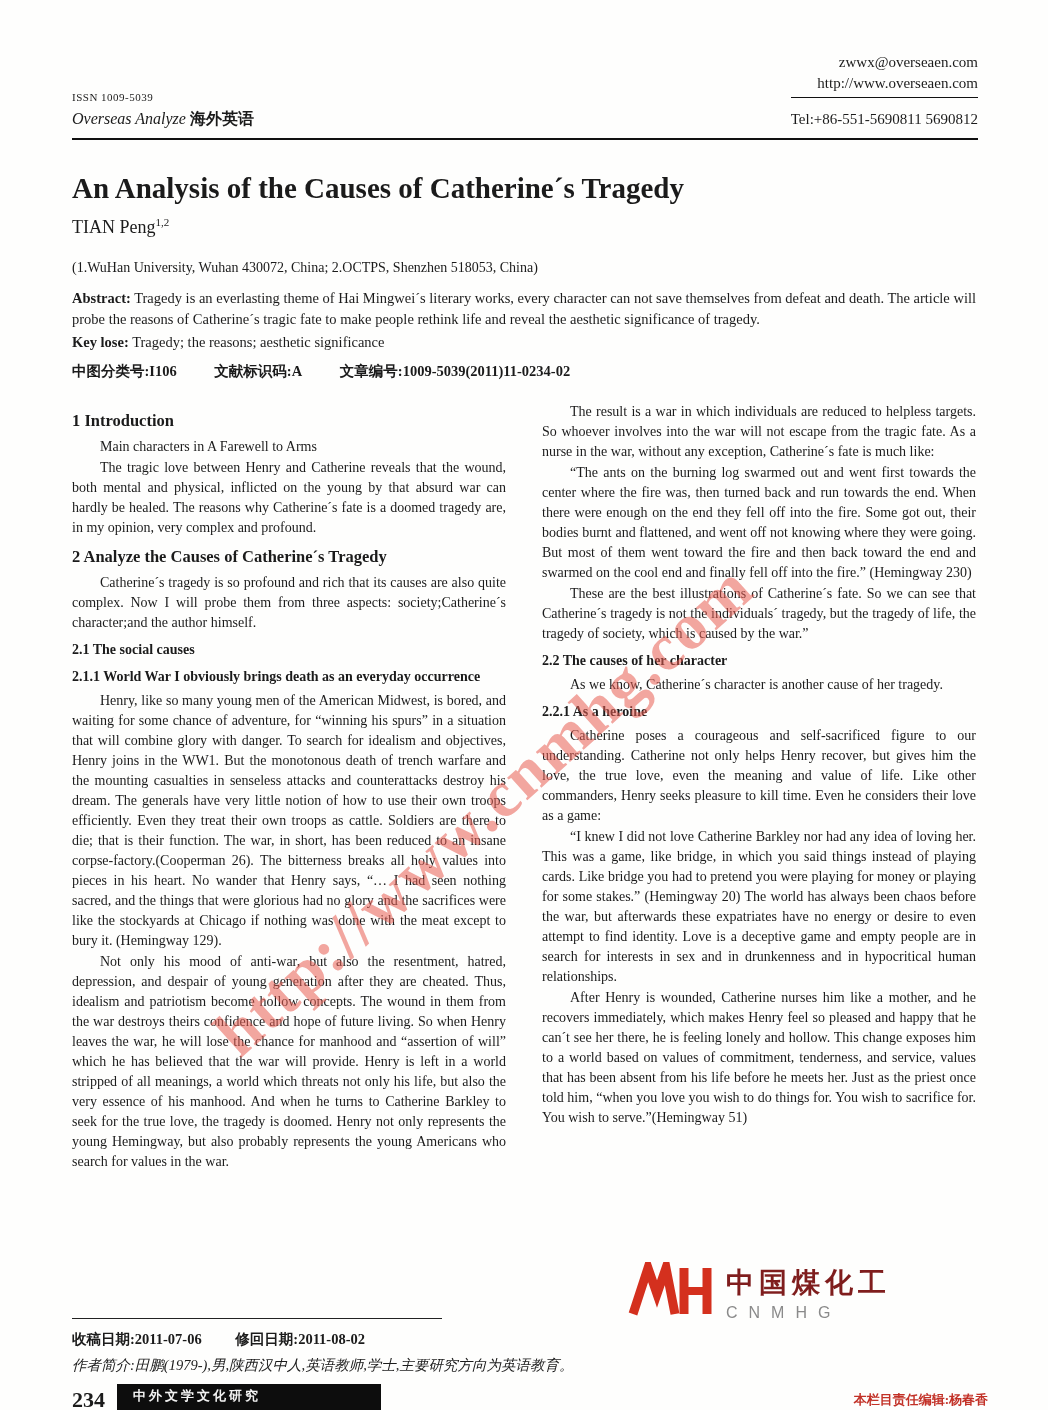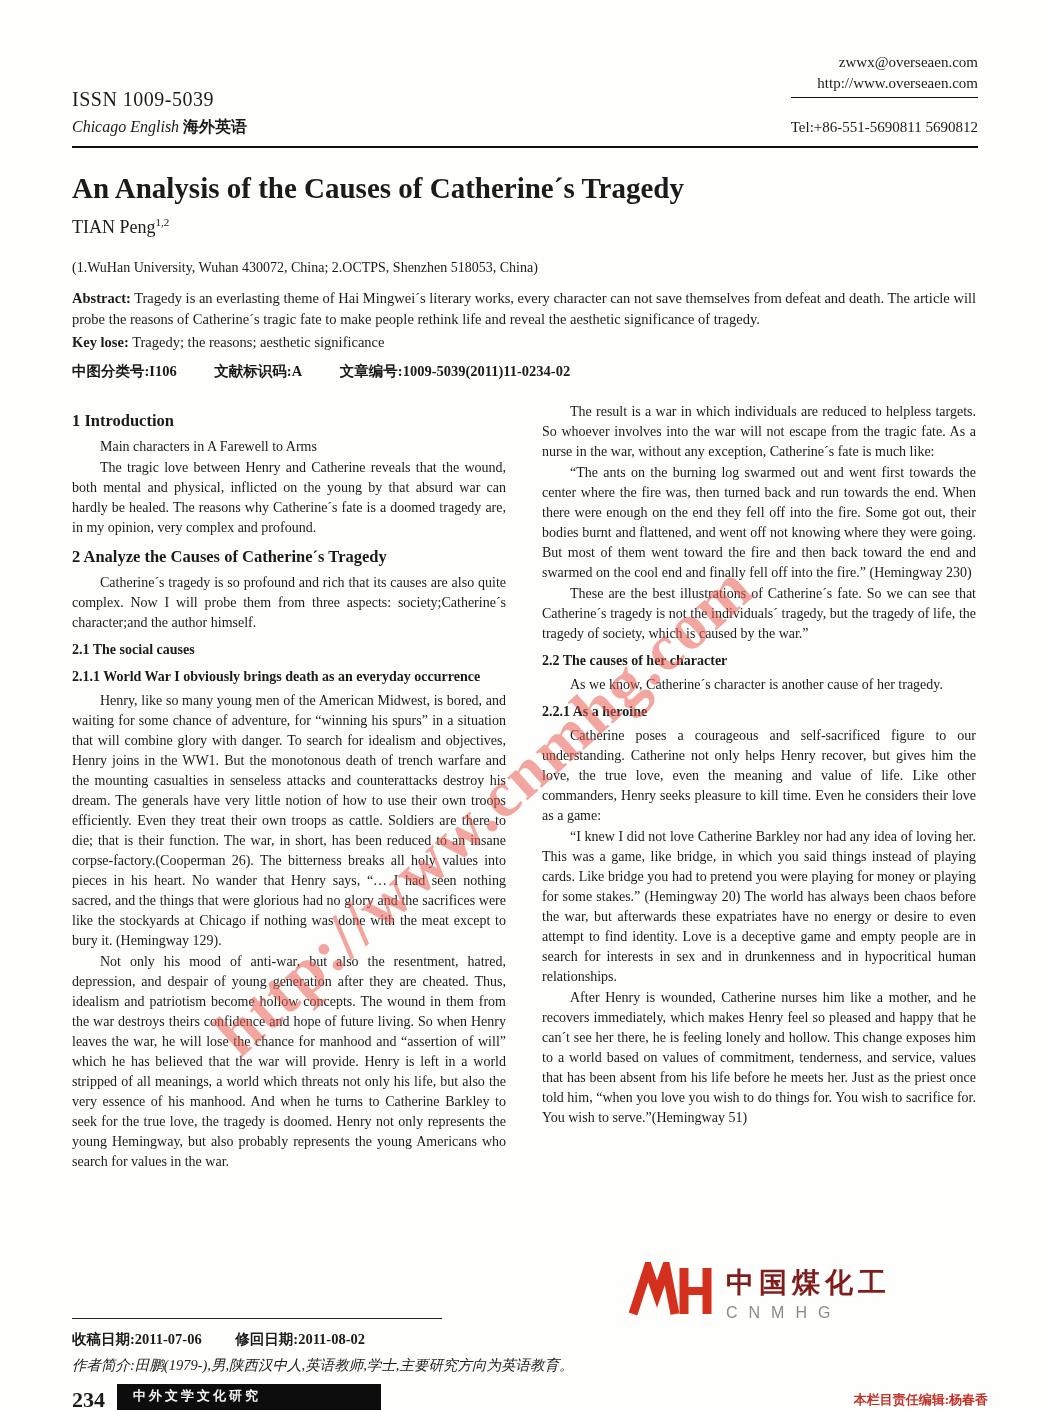--- a/index.html
+++ b/index.html
@@ -8,25 +8,25 @@
     position:relative; width:1048px; height:1410px; margin:0 auto;
     background:#fefefd; color:#1b1b1b; overflow:hidden;
     font-family:"Liberation Serif", serif;
   }
   
   .header {
     position:absolute; top:52px; left:72px; right:70px;
     display:flex; justify-content:space-between; align-items:flex-end;
     padding-bottom:8px; border-bottom:2.5px solid #111;
   }
-  .hdr-left .issn { font-size:20px; letter-spacing:.5px; }
+  .hdr-left .issn { font-size:11px; letter-spacing:.5px; }
   .hdr-left .journal { font-size:16px; font-style:italic; margin-top:6px; }
   .hdr-left .journal .cn { font-style:normal; font-weight:bold; }
   .hdr-right { text-align:right; font-size:15px; line-height:21px; }
-  .hdr-right .tel-row { border-top:1.5px solid #111; padding-top:19px; margin-top:3px; }
+  .hdr-right .tel-row { border-top:1.5px solid #111; padding-top:11px; margin-top:3px; }
   
   .title { position:absolute; top:172px; left:72px; right:72px; font-size:29px; font-weight:bold; }
   .author { position:absolute; top:216px; left:72px; font-size:18px; }
   .author sup { font-size:11px; }
   .affil { position:absolute; top:260px; left:72px; right:72px; font-size:14px; }
   .abstract { position:absolute; top:288px; left:72px; right:72px; font-size:14.5px; line-height:21px; text-align:justify; }
   .abstract .lbl, .keywords .lbl { font-weight:bold; }
   .keywords { position:absolute; top:334px; left:72px; right:72px; font-size:14.5px; }
   .clc { position:absolute; top:362px; left:72px; right:72px; font-size:14.5px; font-weight:bold; }
   .clc span { margin-right:34px; }
@@ -71,21 +71,21 @@
 </style>
 </head>
 <body>
 
 <div class="page">
 
   <div class="header">
     <div class="hdr-left">
       <div class="issn">ISSN 1009-5039</div>
       <div class="journal">
-        <span>Chicago English</span>
+        <span>Overseas Analyze</span>
         <span class="cn">海外英语</span>
       </div>
     </div>
     <div class="hdr-right">
       <div>zwwx@overseaen.com</div>
       <div>http://www.overseaen.com</div>
       <div class="tel-row">Tel:+86-551-5690811  5690812</div>
     </div>
   </div>
 

